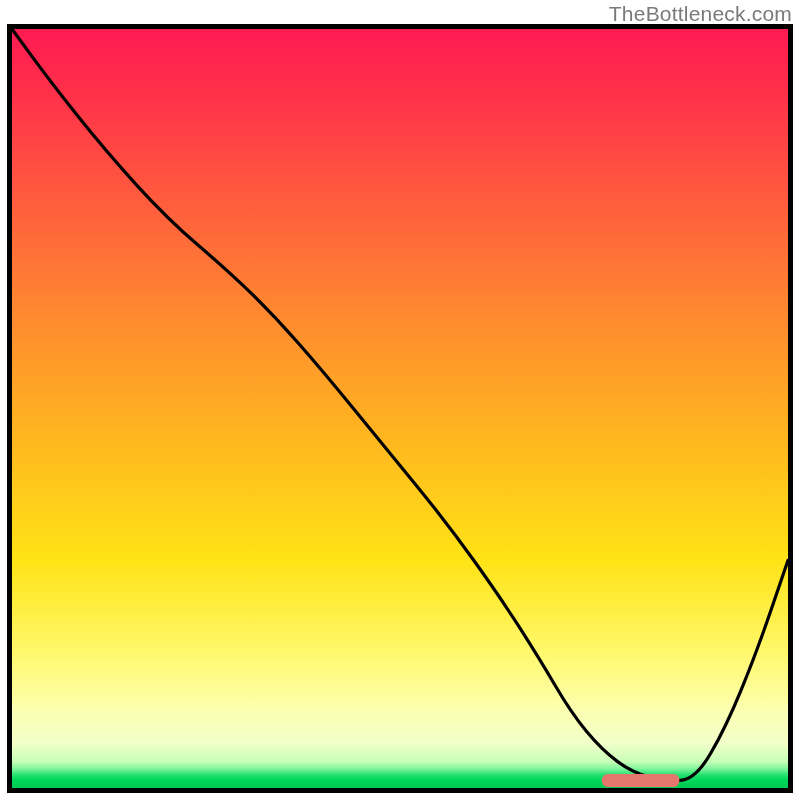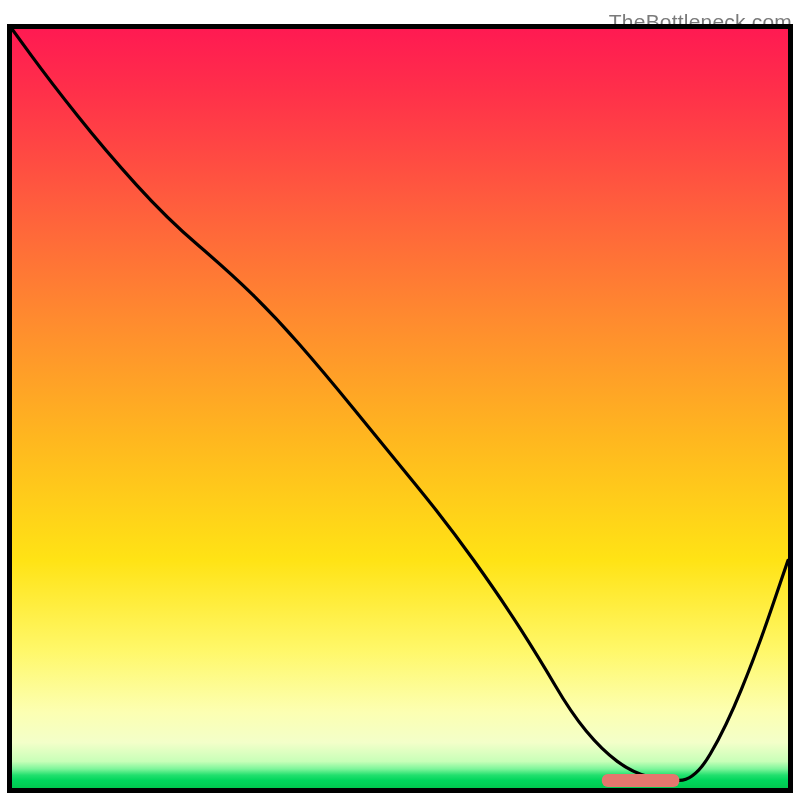--- a/index.html
+++ b/index.html
@@ -44,21 +44,21 @@
       );
   }
   svg.curve {
     position: absolute;
     inset: 0;
     width: 100%;
     height: 100%;
   }
   .watermark {
     position: absolute;
-    top: 10px;
+    top: 2px;
     right: 8px;
     color: #7a7a7a;
     font-size: 21px;
     font-weight: 500;
     letter-spacing: 0.2px;
   }
   .marker {
     fill: #e4766e;
     stroke: none;
   }

